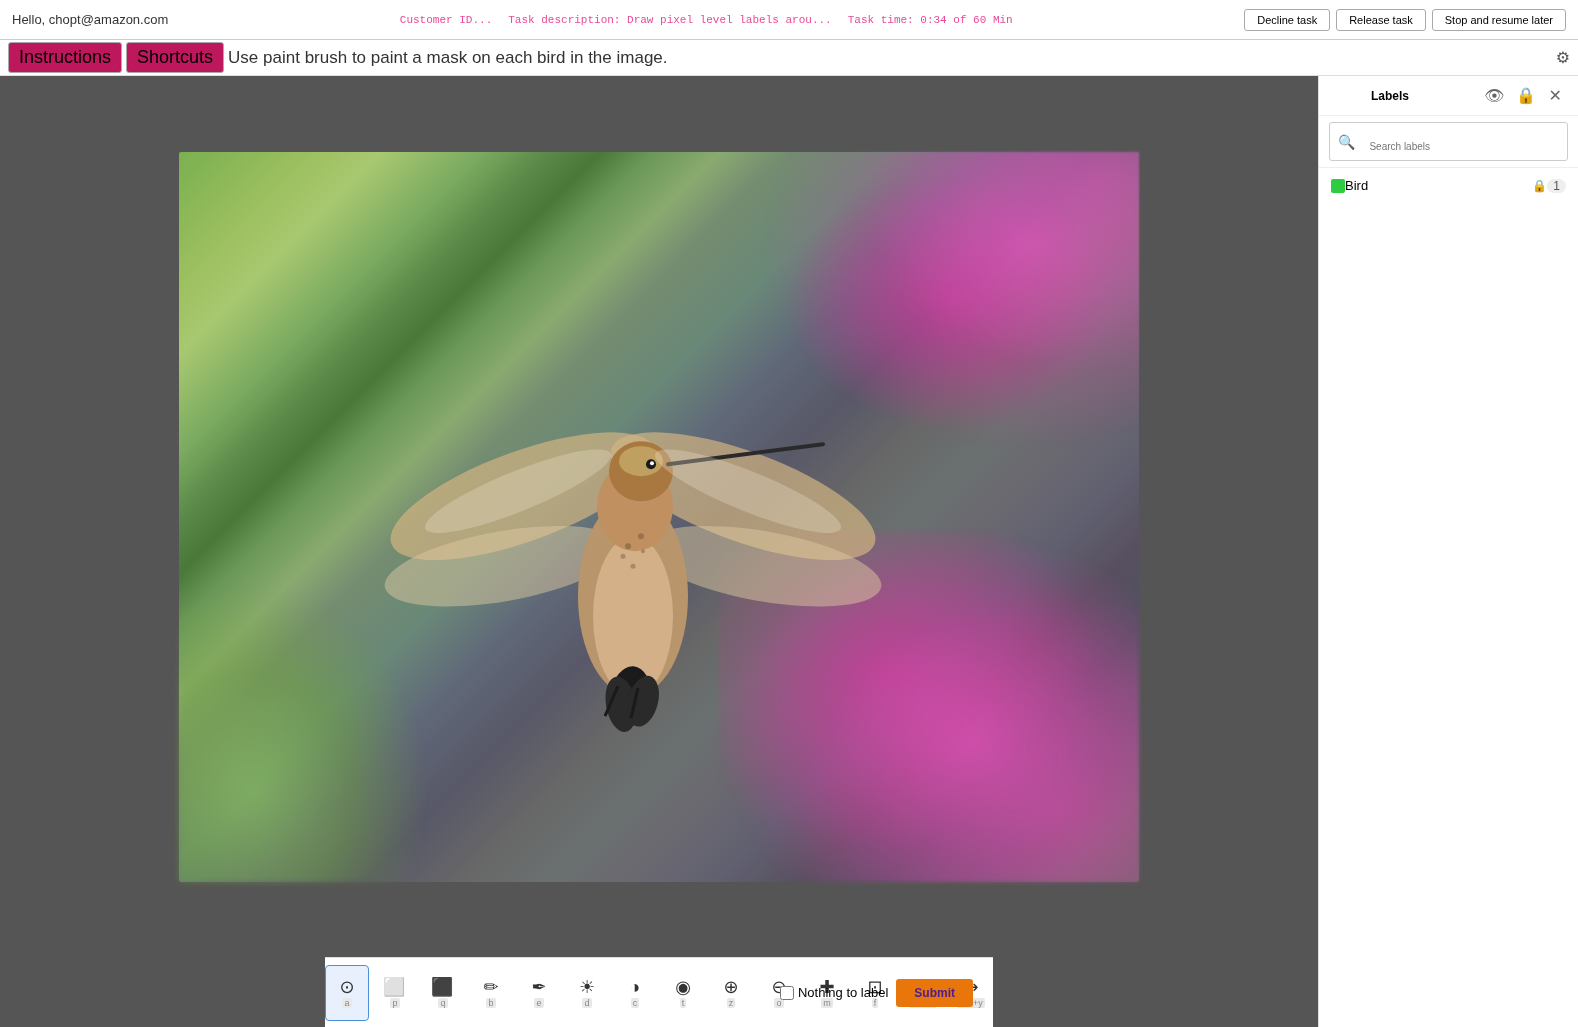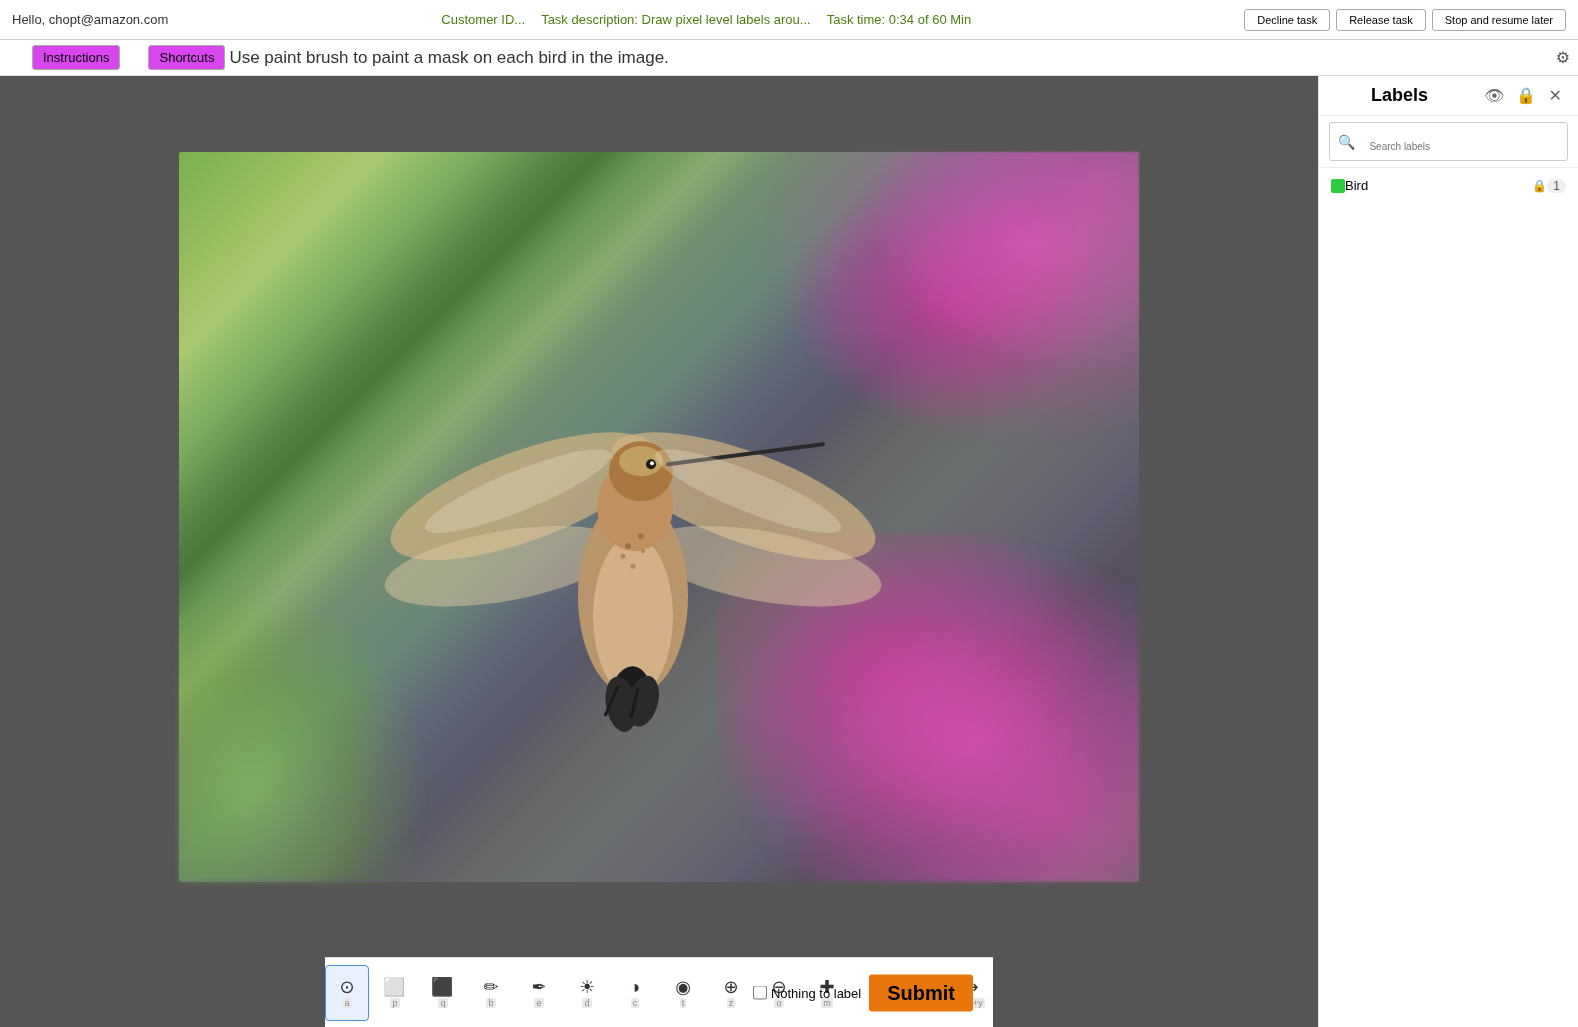--- a/index.html
+++ b/index.html
@@ -6,37 +6,37 @@
     body { font-family: Arial, sans-serif; font-size: 13px; background: #f0f0f0; width: 1578px; height: 1027px; overflow: hidden; }
 
     
     #header {
       display: flex; align-items: center; height: 40px;
       background: #fff; border-bottom: 1px solid #ccc;
       padding: 7px 12px; gap: 16px;
     }
     #header .user-info { font-size: 13px; color: #333; }
     #header .task-meta { display: flex; gap: 16px; flex: 1; justify-content: center; }
-    #header .task-meta span { font-size: 13px; color: #4d7c0f; }
+    #header .task-meta span { font-size: 11px; color: #ec4899; font-family: Liberation Mono, monospace; }
     #header .header-buttons { display: flex; gap: 6px; }
     #header .header-buttons button {
       padding: 4px 12px; border: 1px solid #aaa; background: #fff;
       cursor: pointer; font-size: 11px; border-radius: 3px;
     }
     #header .stop-btn { background: #fff; }
 
     
     #toolbar-row {
       display: flex; align-items: center; height: 36px;
       background: #fff; border-bottom: 1px solid #ddd;
       padding: 0 8px; gap: 4px;
     }
     #toolbar-row .tab-btn {
-      padding: 4px 10px; border: 1px solid #aaa; background: #d946ef;
-      cursor: pointer; font-size: 13px; border-radius: 3px; margin-left: 24px;
+      padding: 4px 10px; border: 1px solid #aaa; background: #be185d;
+      cursor: pointer; font-size: 18px; border-radius: 3px;
     }
     #toolbar-row .instruction-text {
       font-size: 17px; color: #333; 
     }
     #toolbar-row .settings-icon {
       margin-left: auto; cursor: pointer; font-size: 16px; color: #555;
     }
 
     
     #main {
@@ -123,41 +123,41 @@
     }
 
     
     #submit-area {
       position: absolute; right: 20px; bottom: 50%; transform: translateY(50%);
       display: flex; align-items: center; gap: 8px;
     }
     #nothing-label { display: flex; align-items: center; gap: 4px; font-size: 13px; }
     #nothing-label input { width: 14px; height: 14px; }
     #submit-btn {
-      background: #e8760a; color: #000000; border: none; padding: 7px 18px;
-      font-size: 20px; border-radius: 3px; cursor: pointer; font-weight: bold;
+      background: #e8760a; color: #4c1d95; border: none; padding: 7px 18px;
+      font-size: 12px; border-radius: 3px; cursor: pointer; font-weight: bold;
     }
 
     
     #confidential-bar {
       background: #fff; text-align: center; padding: 4px; font-size: 13px; color: #1a73e8;
       border-top: 1px solid #ddd; height: 28px;
     }
 
     
     #right-panel {
       width: 260px; background: #fff; border-left: 1px solid #ddd;
       display: flex; flex-direction: column;
     }
 
     #labels-header {
       display: flex; align-items: center; padding: 8px 12px;
       border-bottom: 1px solid #eee; gap: 4px;
     }
-    #labels-title { font-size: 18px; font-weight: bold; flex: 1; padding-left: 40px; }
+    #labels-title { font-size: 12px; font-weight: bold; flex: 1; padding-left: 40px; }
     .panel-icon {
       font-size: 16px; color: #666; cursor: pointer; padding: 2px 4px;
     }
 
     #search-labels {
       padding: 6px 10px; border-bottom: 1px solid #eee;
       display: flex; align-items: center; gap: 6px;
     }
     #search-labels input {
       width: 100%; border: 1px solid #ccc; border-radius: 3px;

